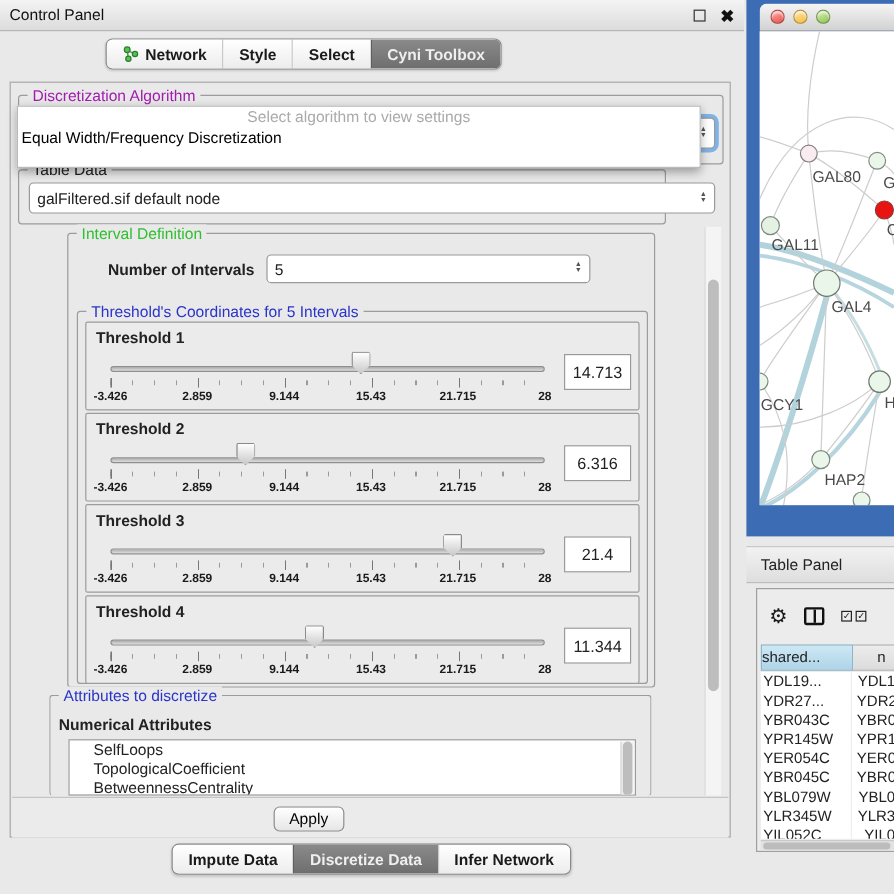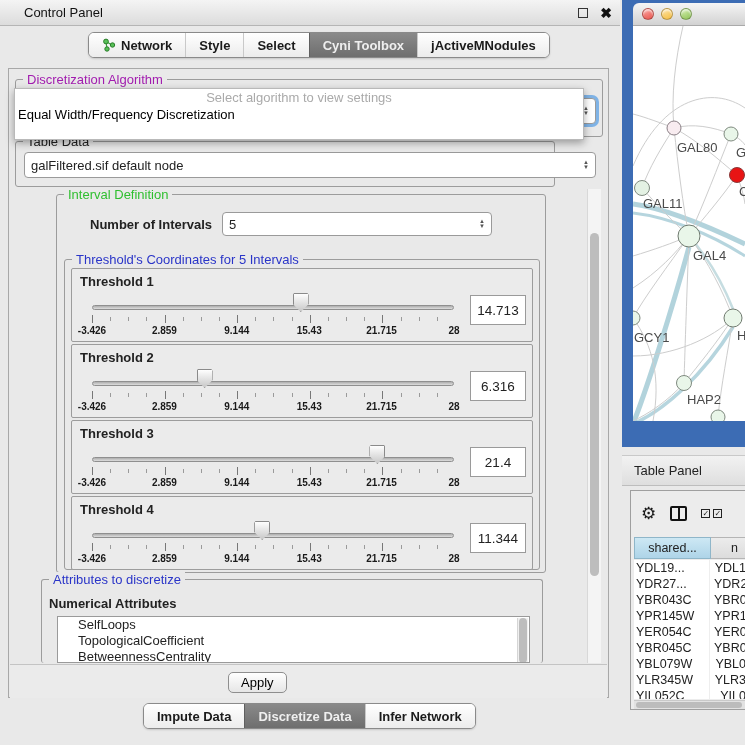--- a/index.html
+++ b/index.html
@@ -5,21 +5,21 @@
   * { margin:0; padding:0; box-sizing:border-box; }
   html,body { width:745px; height:745px; }
   body { font-family:"Liberation Sans", sans-serif; font-size:13px; color:#222;
          background:#e9e9e9; position:relative; overflow:hidden; }
   .abs { position:absolute; }
 
   
   .titlebar { left:0; top:0; width:620px; height:26px;
     background:linear-gradient(#f4f4f4,#dcdcdc); border-bottom:1px solid #b5b5b5;
     display:flex; align-items:center; padding:0 8px; }
-  .titlebar .t { flex:1; color:#111;margin-left:16px; }
+  .titlebar .t { flex:1; color:#111; }
   .float-ic { width:10px; height:10px; border:1.5px solid #333; margin-right:12px; }
   .close-ic { font-weight:bold; font-size:14px; color:#111; line-height:10px; }
 
   .tabbar { display:flex; align-items:stretch; height:26px;
     border:1px solid #8a8a8a; border-radius:6px; overflow:hidden;
     background:#fdfdfd; box-shadow:0 1px 2px rgba(0,0,0,.15); }
   .tabbar .seg { display:flex; align-items:center; gap:5px; padding:0 13px;
     font-weight:bold; color:#1a1a1a; background:linear-gradient(#ffffff,#ececec);
     border-left:1px solid #c9c9c9; cursor:default; white-space:nowrap; }
   .tabbar .seg:first-child { border-left:none; }
@@ -105,21 +105,21 @@
   .tp-toolbar { position:absolute; left:0; top:0; width:115px; height:45px;
     display:flex; align-items:center; gap:14px; padding-left:10px; color:#1a1a1a; }
   .gear { font-size:17px; }
   .colic { width:17px; height:15px; border:2px solid #111; border-radius:2px; position:relative; }
   .colic:before { content:""; position:absolute; left:6px; top:0; width:2px; height:11px; background:#111; }
   .cbox { width:9px; height:9px; border:1.5px solid #222; font-size:8px; line-height:7px;
     text-align:center; color:#222; }
   .tp-header { position:absolute; left:3px; top:46px; width:112px; height:22px; display:flex;
     font-size:12.5px; }
   .hc1 { width:88px; background:linear-gradient(#cde8f4,#aed4e8); border:1px solid #8fb6c9;
-    text-align:center; line-height:20px; }
+    line-height:20px; }
   .hc2 { width:37px; background:linear-gradient(#ececec,#dcdcdc); border:1px solid #b5b5b5;
     border-left:none; line-height:20px; padding-left:20px; overflow:hidden; }
   .tp-rows { position:absolute; left:3px; top:69px; width:112px; height:139px;
     background:#fff; overflow:hidden; font-size:12.5px; }
   .trow { display:flex; height:16px; line-height:16px; }
   .trow .c1 { width:75px; padding-left:2px; white-space:nowrap; }
   .trow .c2 { width:37px; border-left:1px solid #eee; padding-left:4px; white-space:nowrap;text-align:right; }
   .hscroll { position:absolute; left:3px; top:209px; width:112px; height:9px;
     background:#e2e2e2; border-top:1px solid #c9c9c9; }
   .hscroll .thumb { position:absolute; left:2px; top:1px; width:106px; height:6px;
@@ -148,23 +148,20 @@
     <span>Network</span>
   </div>
   <div class="seg">
     <span>Style</span>
   </div>
   <div class="seg">
     <span>Select</span>
   </div>
   <div class="seg sel">
     <span>Cyni Toolbox</span>
-  </div>
-  <div class="seg">
-    <span>jActiveMNodules</span>
   </div>
 </div>
 
 <div class="abs outer-panel">
 
   <div class="group" style="left:6px; top:10px; width:588px; height:58px;">
     <span class="glabel" style="color:#a21caf;">Discretization Algorithm</span>
     <div class="combo focusring" style="left:8px; top:18px; width:572px;">
       <span class="steppers">
           <span>▲</span>

